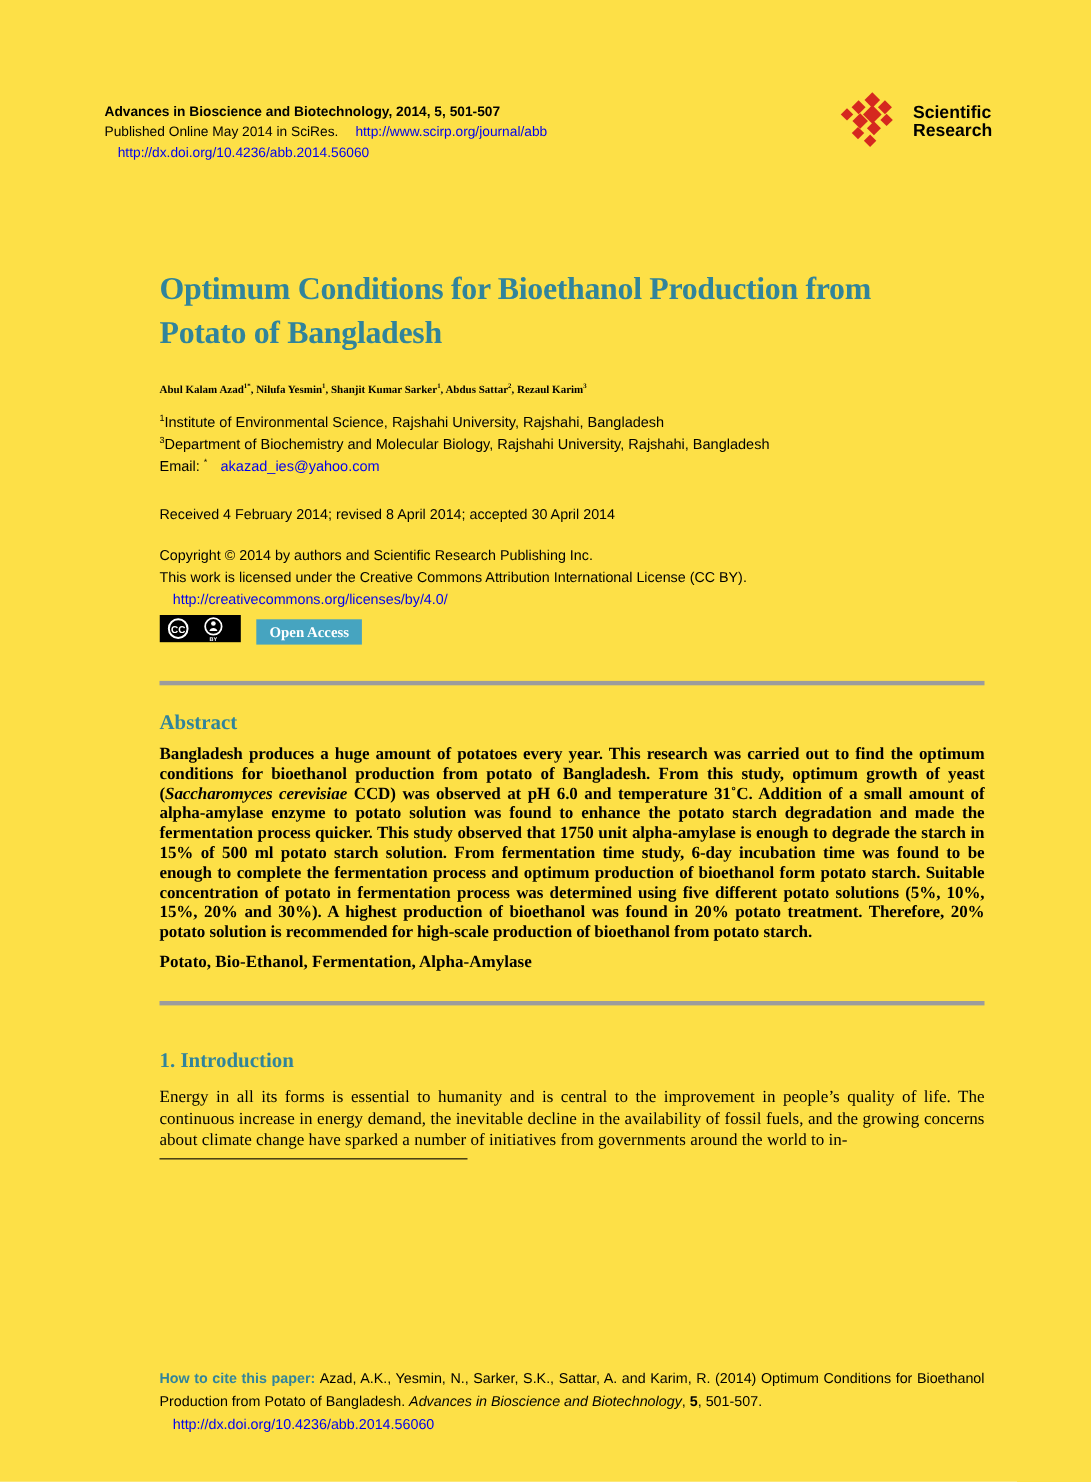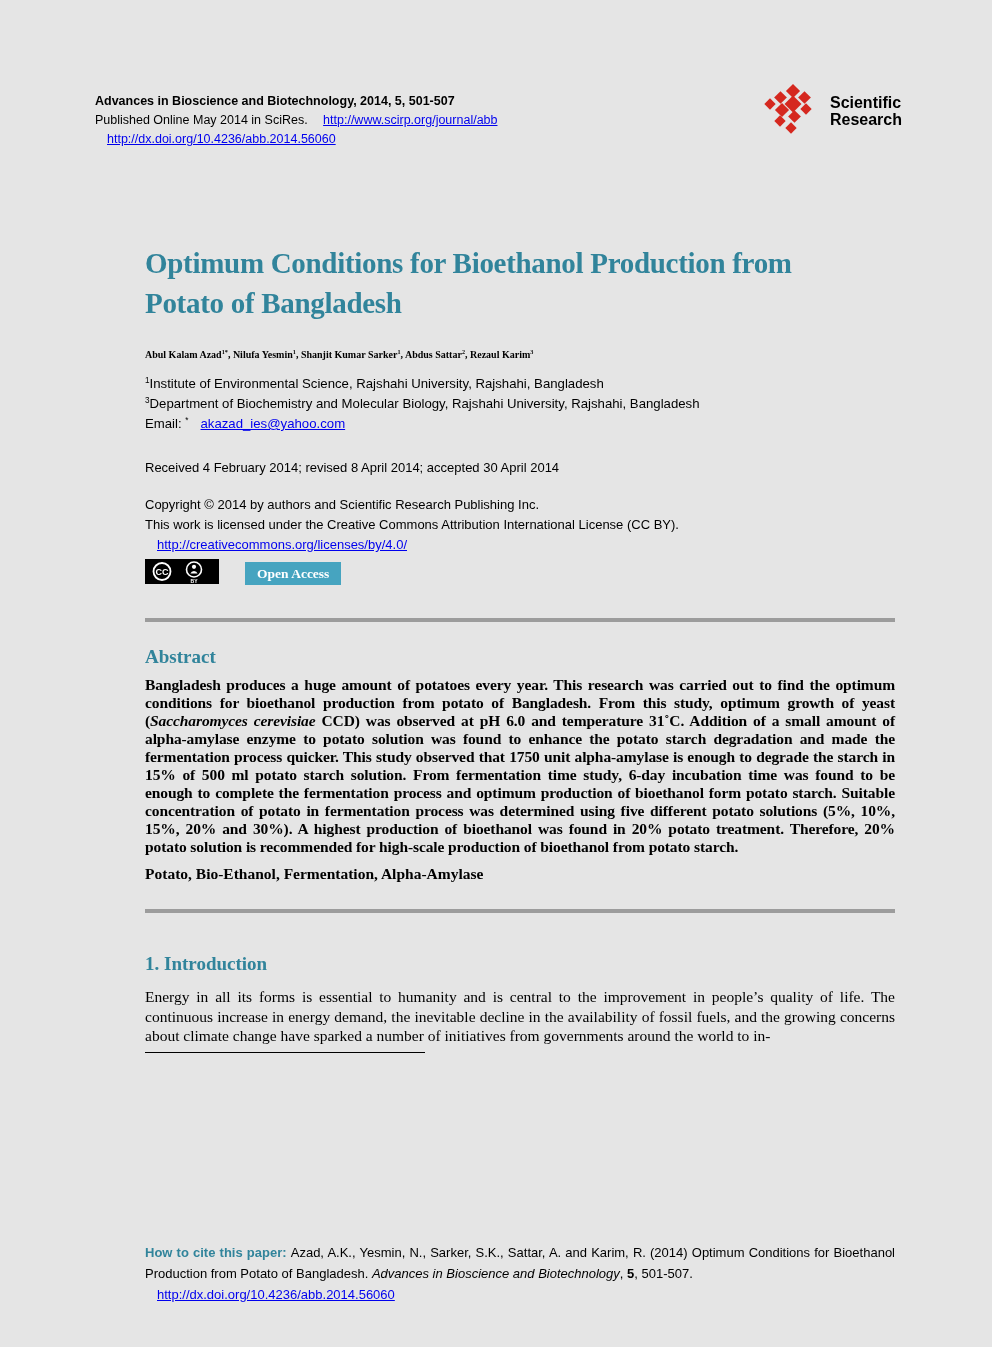--- a/index.html
+++ b/index.html
@@ -7,28 +7,28 @@
     --link:#0000EE;
     --logo-red:#D5281F;
     --divider:#9C9C9C;
     --oa-bg:#46A4C0;
   }
   *{box-sizing:border-box;margin:0;padding:0;}
   html,body{background:#fff;}
   body{width:992px;height:1347px;position:relative;overflow:hidden;
        font-family:"Liberation Serif","DejaVu Serif",serif;color:#000;}
 
-  .page{position:absolute;inset:0;background:#e5e5e5;}
+  .page{position:absolute;inset:0;background:#fde047;}
 
   
   .pub-info{position:absolute;top:92px;left:95px;
             font-family:"Liberation Sans","DejaVu Sans",sans-serif;
             font-size:12.5px;line-height:19px;color:#000;}
   .pub-bold{font-weight:bold;}
-  .link{color:var(--link);text-decoration:underline;cursor:pointer;padding-left:12px;}
+  .link{color:var(--link);cursor:pointer;padding-left:12px;}
 
   
   .logo{position:absolute;top:86px;right:90px;display:flex;align-items:center;gap:10px;}
   .diamonds{position:relative;width:54px;height:50px;}
   .dmd{position:absolute;background:var(--logo-red);transform:rotate(45deg);}
   .logo-text{font-family:"Liberation Sans","DejaVu Sans",sans-serif;
              font-weight:bold;font-size:16px;line-height:17px;color:#000;}
 
   
   .main{position:absolute;left:145px;top:0;width:750px;padding-top:243px;}
@@ -36,21 +36,21 @@
   h1.title{font-size:29px;line-height:40px;font-weight:bold;color:var(--teal);
            letter-spacing:-0.3px;width:700px;}
   .authors{margin-top:26px;font-size:10px;font-weight:bold;}
   sup{font-size:0.62em;vertical-align:super;line-height:0;}
   .affils{margin-top:14px;font-family:"Liberation Sans","DejaVu Sans",sans-serif;
           font-size:13.2px;line-height:20px;}
   .received{margin-top:26px;font-family:"Liberation Sans","DejaVu Sans",sans-serif;
             font-size:13px;}
   .copyright{margin-top:20px;font-family:"Liberation Sans","DejaVu Sans",sans-serif;
              font-size:13px;line-height:20px;}
-  .badges{margin-top:4px;display:flex;align-items:center;gap:26px;}
+  .badges{margin-top:4px;display:flex;align-items:center;gap:14px;}
   .oa-badge{display:inline-block;background:var(--oa-bg);color:#fff;
             font-weight:bold;font-size:13.5px;padding:4px 12px 3px;}
   .divider{margin-top:30px;height:4px;background:var(--divider);}
   .divider2{margin-top:26px;height:4px;background:var(--divider);}
 
   h2.sec{margin-top:24px;font-size:19px;font-weight:bold;color:var(--teal);}
   h2.kwh{margin-top:18px;}
   h2.intro-h{margin-top:40px;}
   .abs{margin-top:8px;font-size:15.5px;line-height:18px;font-weight:bold;
        text-align:justify;letter-spacing:-0.1px;}

